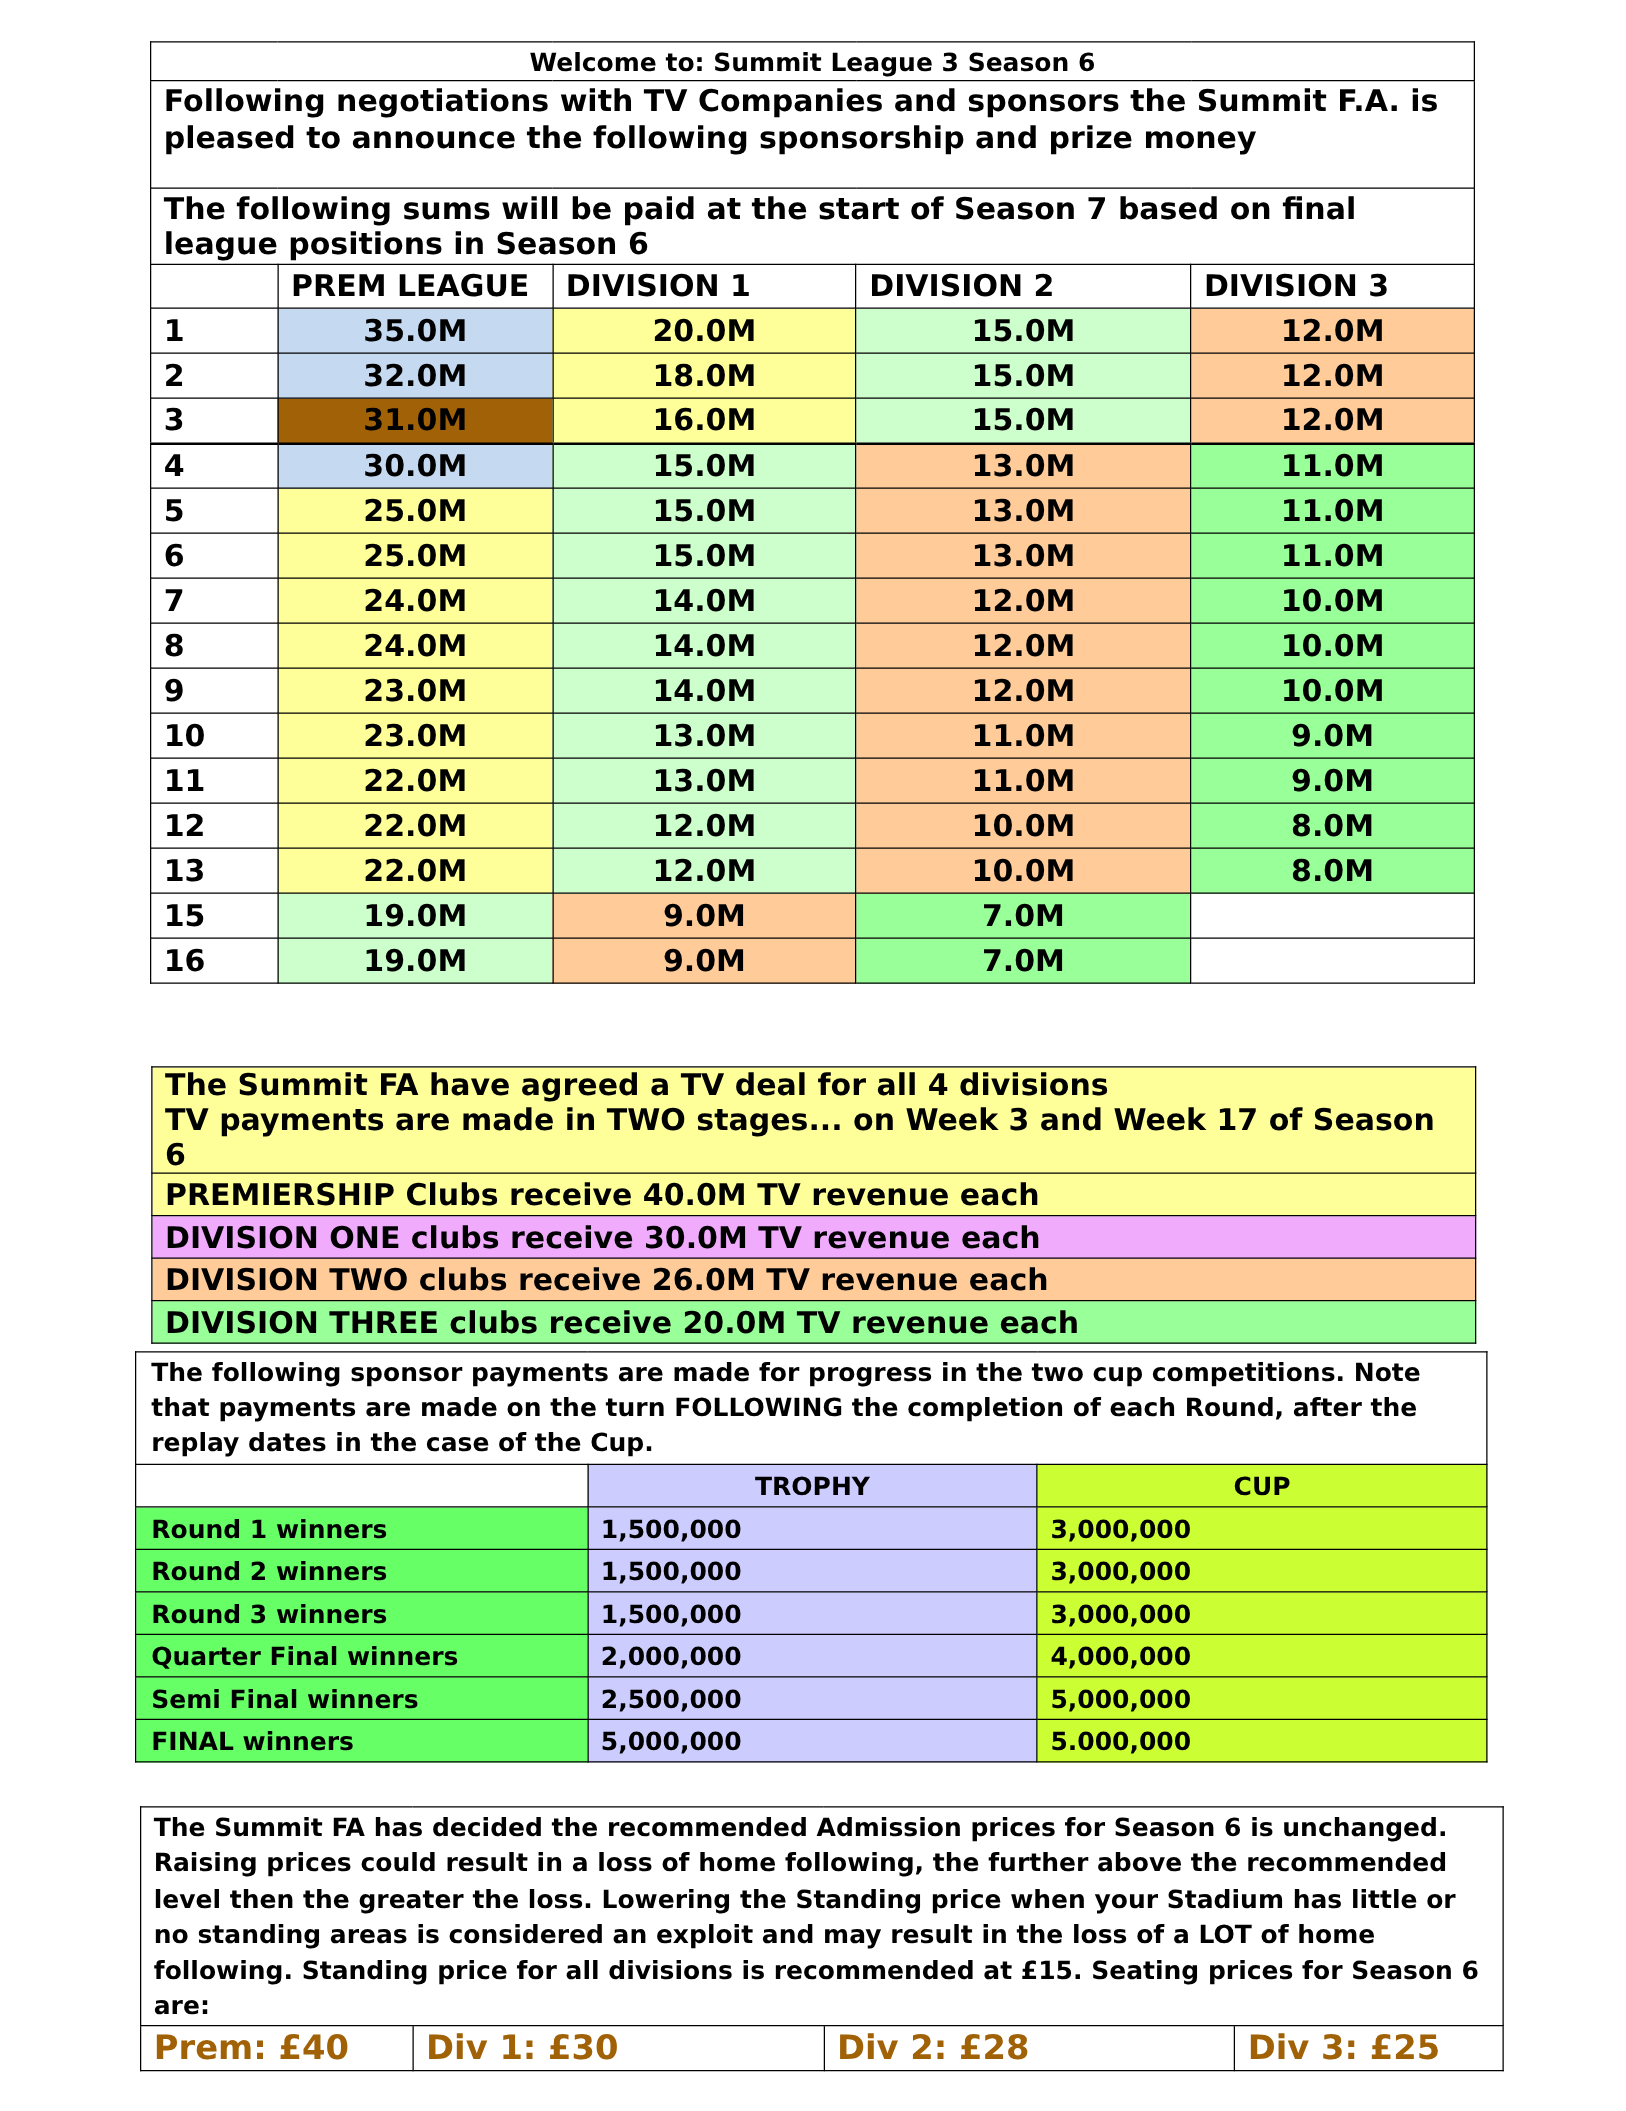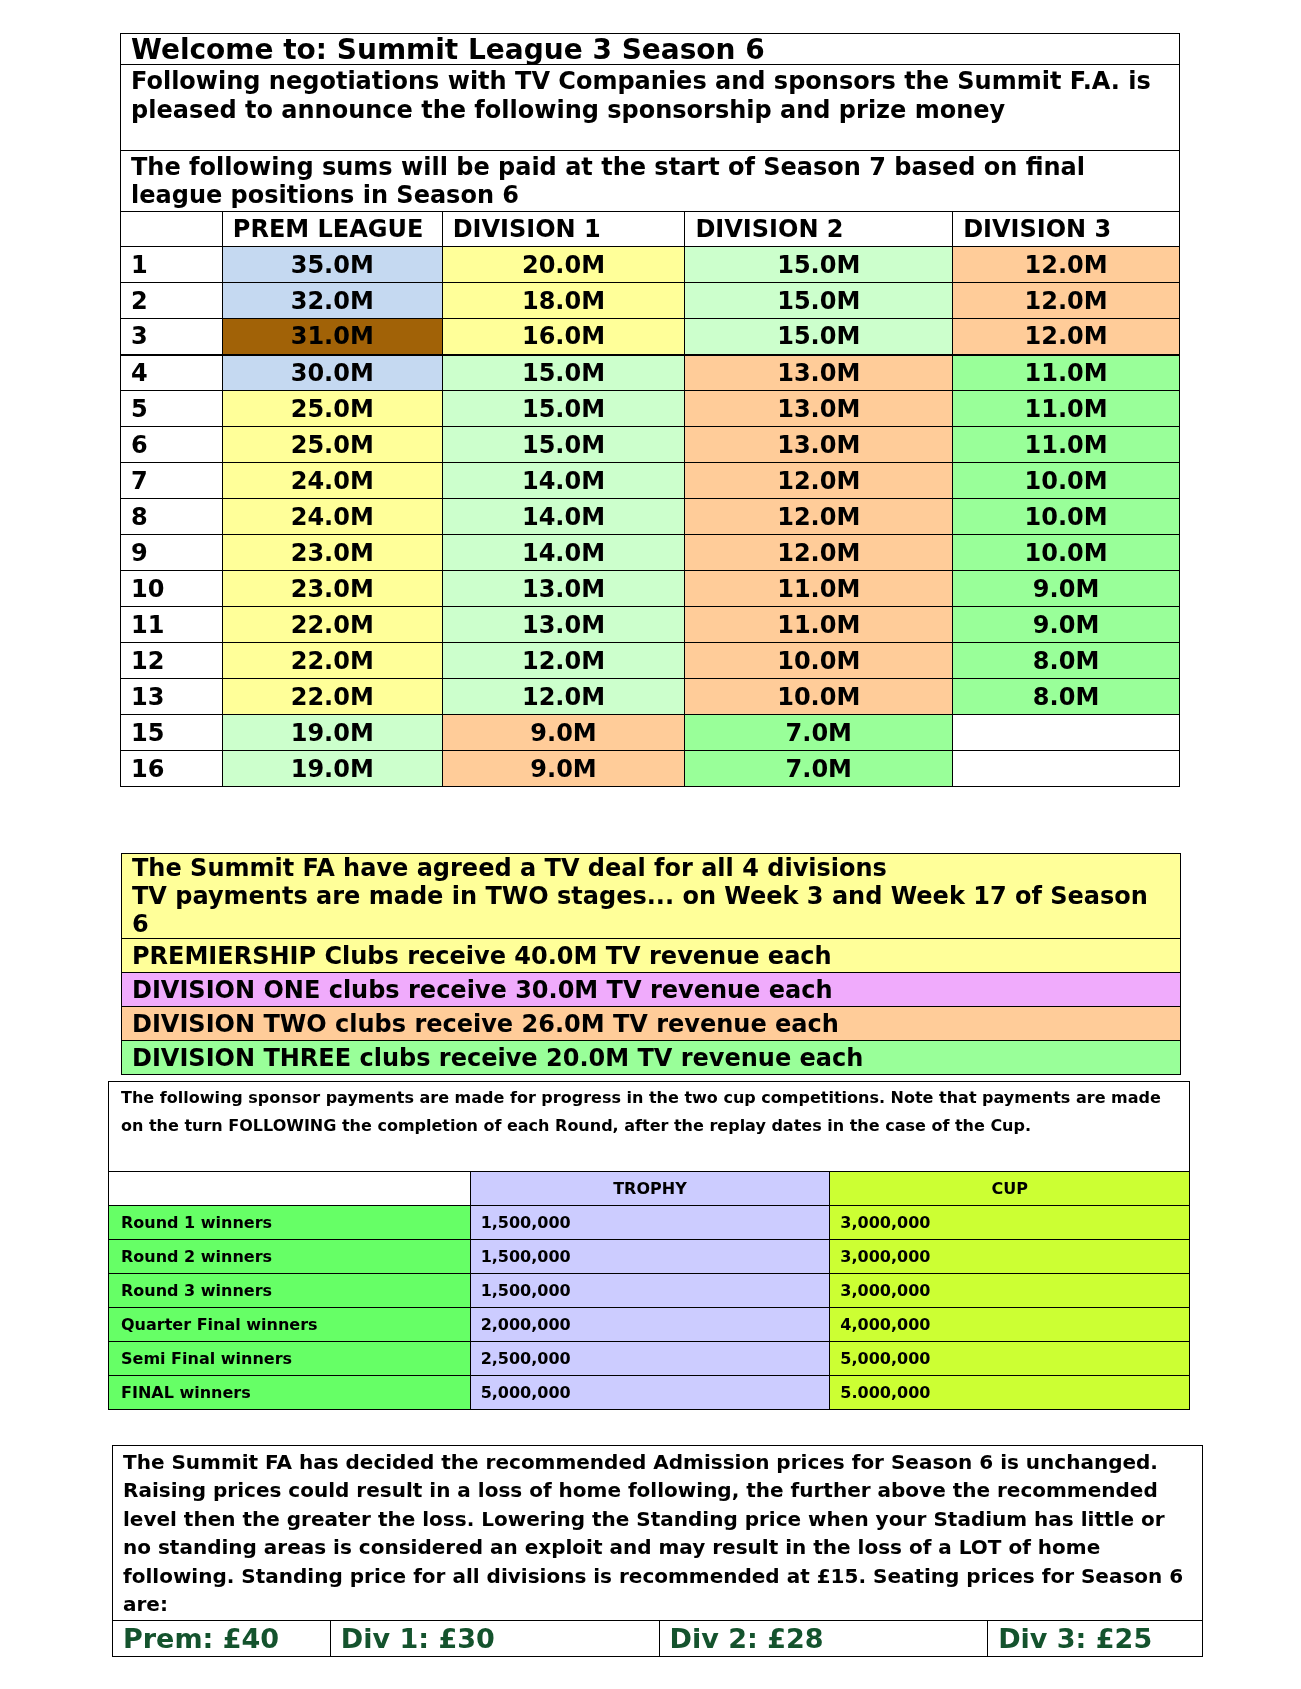--- a/index.html
+++ b/index.html
@@ -4,50 +4,50 @@
 <style>
   html, body { margin:0; padding:0; background:#ffffff; }
   body { width:1301px; height:1689px; position:relative; overflow:hidden;
          font-family:"DejaVu Sans", "Liberation Sans", sans-serif; font-weight:bold; color:#000; }
   .abs { position:absolute; box-sizing:border-box; }
   table { border-collapse:collapse; }
   td { border:1.5px solid #000; padding:0; box-sizing:border-box; }
 
   
   #main { left:120px; top:33px; width:1060px; }
-  #main .t-welcome { height:30px; font-size:28px; padding:2px 10px 0; line-height:28px; }
+  #main .t-welcome { height:30px; font-size:20px; padding:2px 10px 0; line-height:28px;text-align:center; }
   #main .t-intro { height:86px; font-size:24px; padding:2px 10px; line-height:29px; vertical-align:top; }
   #main .t-sums { height:60px; font-size:24px; padding:2px 10px; line-height:28px; vertical-align:top; }
   #main .hdr td { height:35px; font-size:24px; padding:0 10px; line-height:33px; }
   #main .row td { height:36px; font-size:24px; line-height:34px; }
   #main .pos { padding-left:10px; font-size:26px; text-align:left; width:102px; }
   #main .val { text-align:center; }
   #main .c1 { width:220px; } #main .c2 { width:243px; } #main .c3 { width:268px; } #main .c4 { width:227px; }
 
   
   #tv { left:121px; top:853px; width:1060px; }
   #tv td { font-size:24px; padding:0 10px; }
   #tv .tv-head { height:60px; line-height:28px; background:#ffff99; }
   #tv .tv-line { height:34px; line-height:32px; }
 
   
   #cup { left:108px; top:1081px; width:1082px; }
-  #cup td { font-size:16px; padding:0 12px; }
+  #cup td { font-size:20px; padding:0 12px; }
   #cup .cup-intro { height:90px; line-height:28px; background:#fff; vertical-align:top; padding-top:2px; }
   #cup .cup-hdr td { height:34px; line-height:32px; text-align:center; }
   #cup .cup-row td { height:34px; line-height:32px;margin-top:33px; }
   #cup .round { width:362px; background:#66ff66; }
   #cup .trophy { width:360px; background:#ccccff; padding-left:10px; }
   #cup .cupv { width:360px; background:#ccff33; padding-left:10px; }
 
   
   #adm { left:112px; top:1445px; width:1091px; }
   #adm td { font-size:20px; }
   #adm .adm-text { height:174px; padding:2px 10px; line-height:28.4px; vertical-align:top; }
-  #adm .price td { height:36px; color:#14532d; font-size:27px; padding:0 10px; line-height:34px; }
+  #adm .price td { height:36px; color:#a16207; font-size:27px; padding:0 10px; line-height:34px; }
 </style>
 </head>
 <body>
 
 <table id="main" class="abs">
   <tbody>
       <tr>
         <td colspan="5" class="t-welcome">Welcome to: Summit League 3  Season 6</td>
       </tr>
   <tr>

